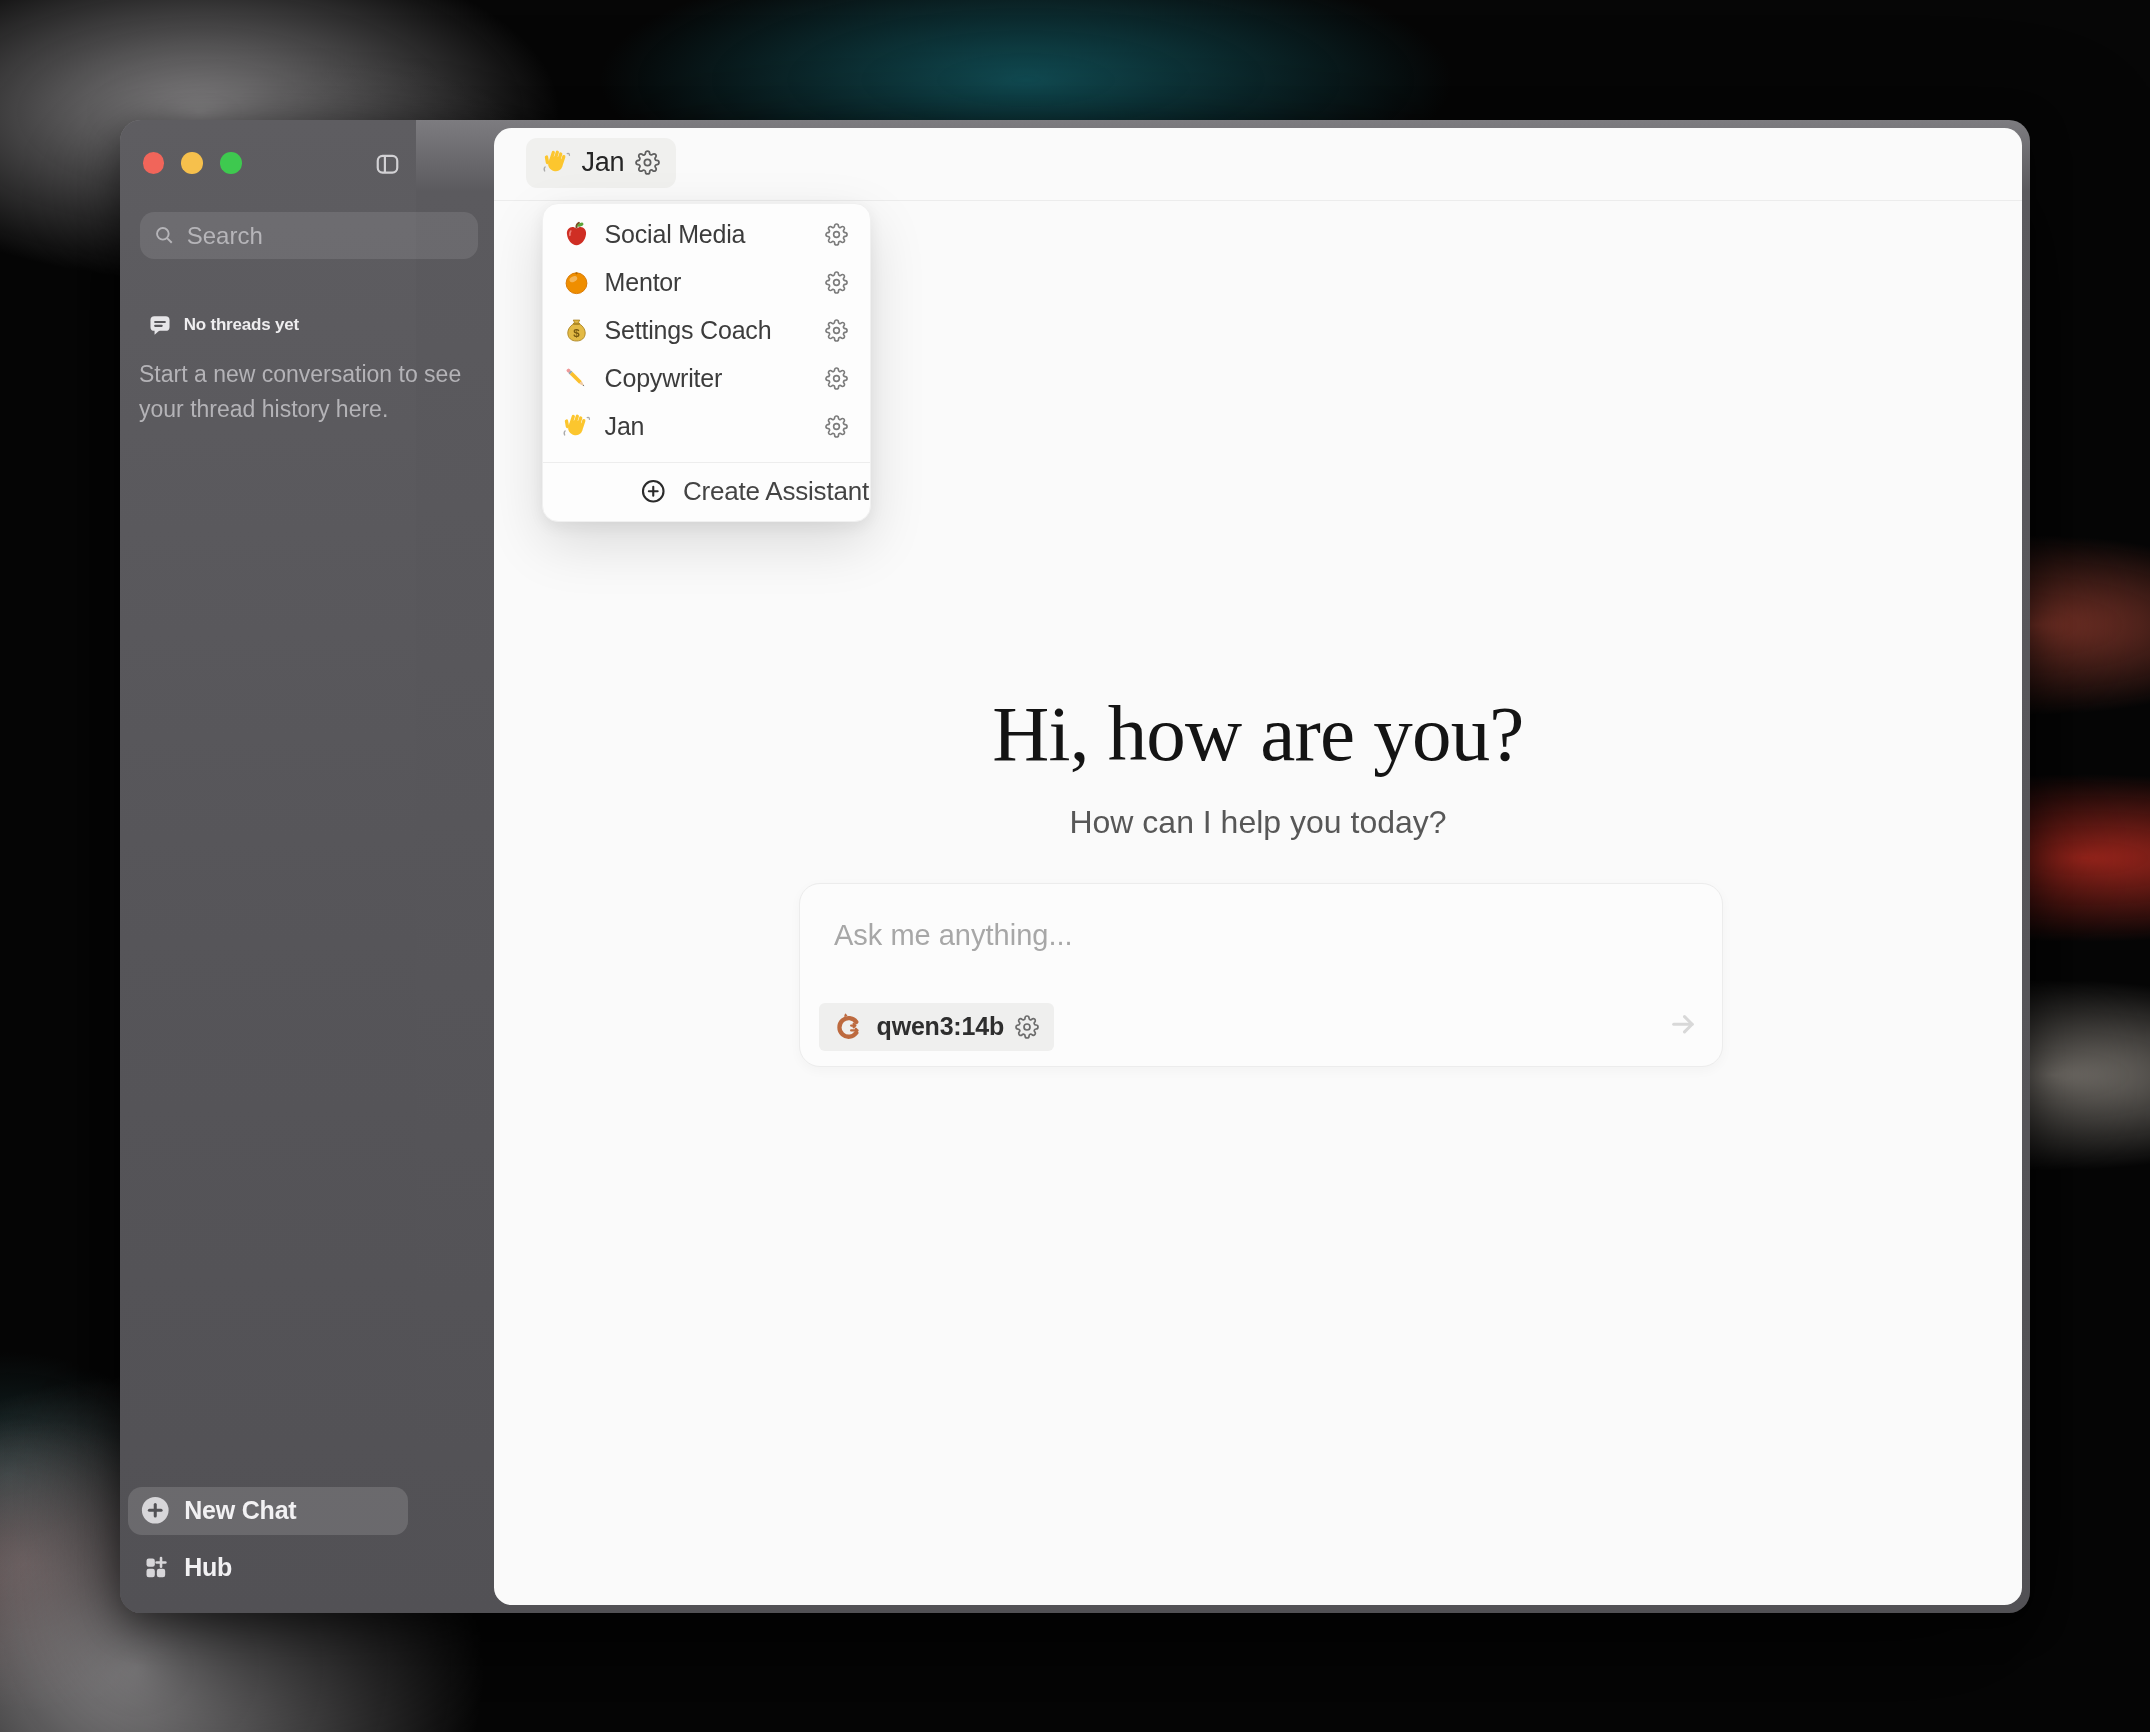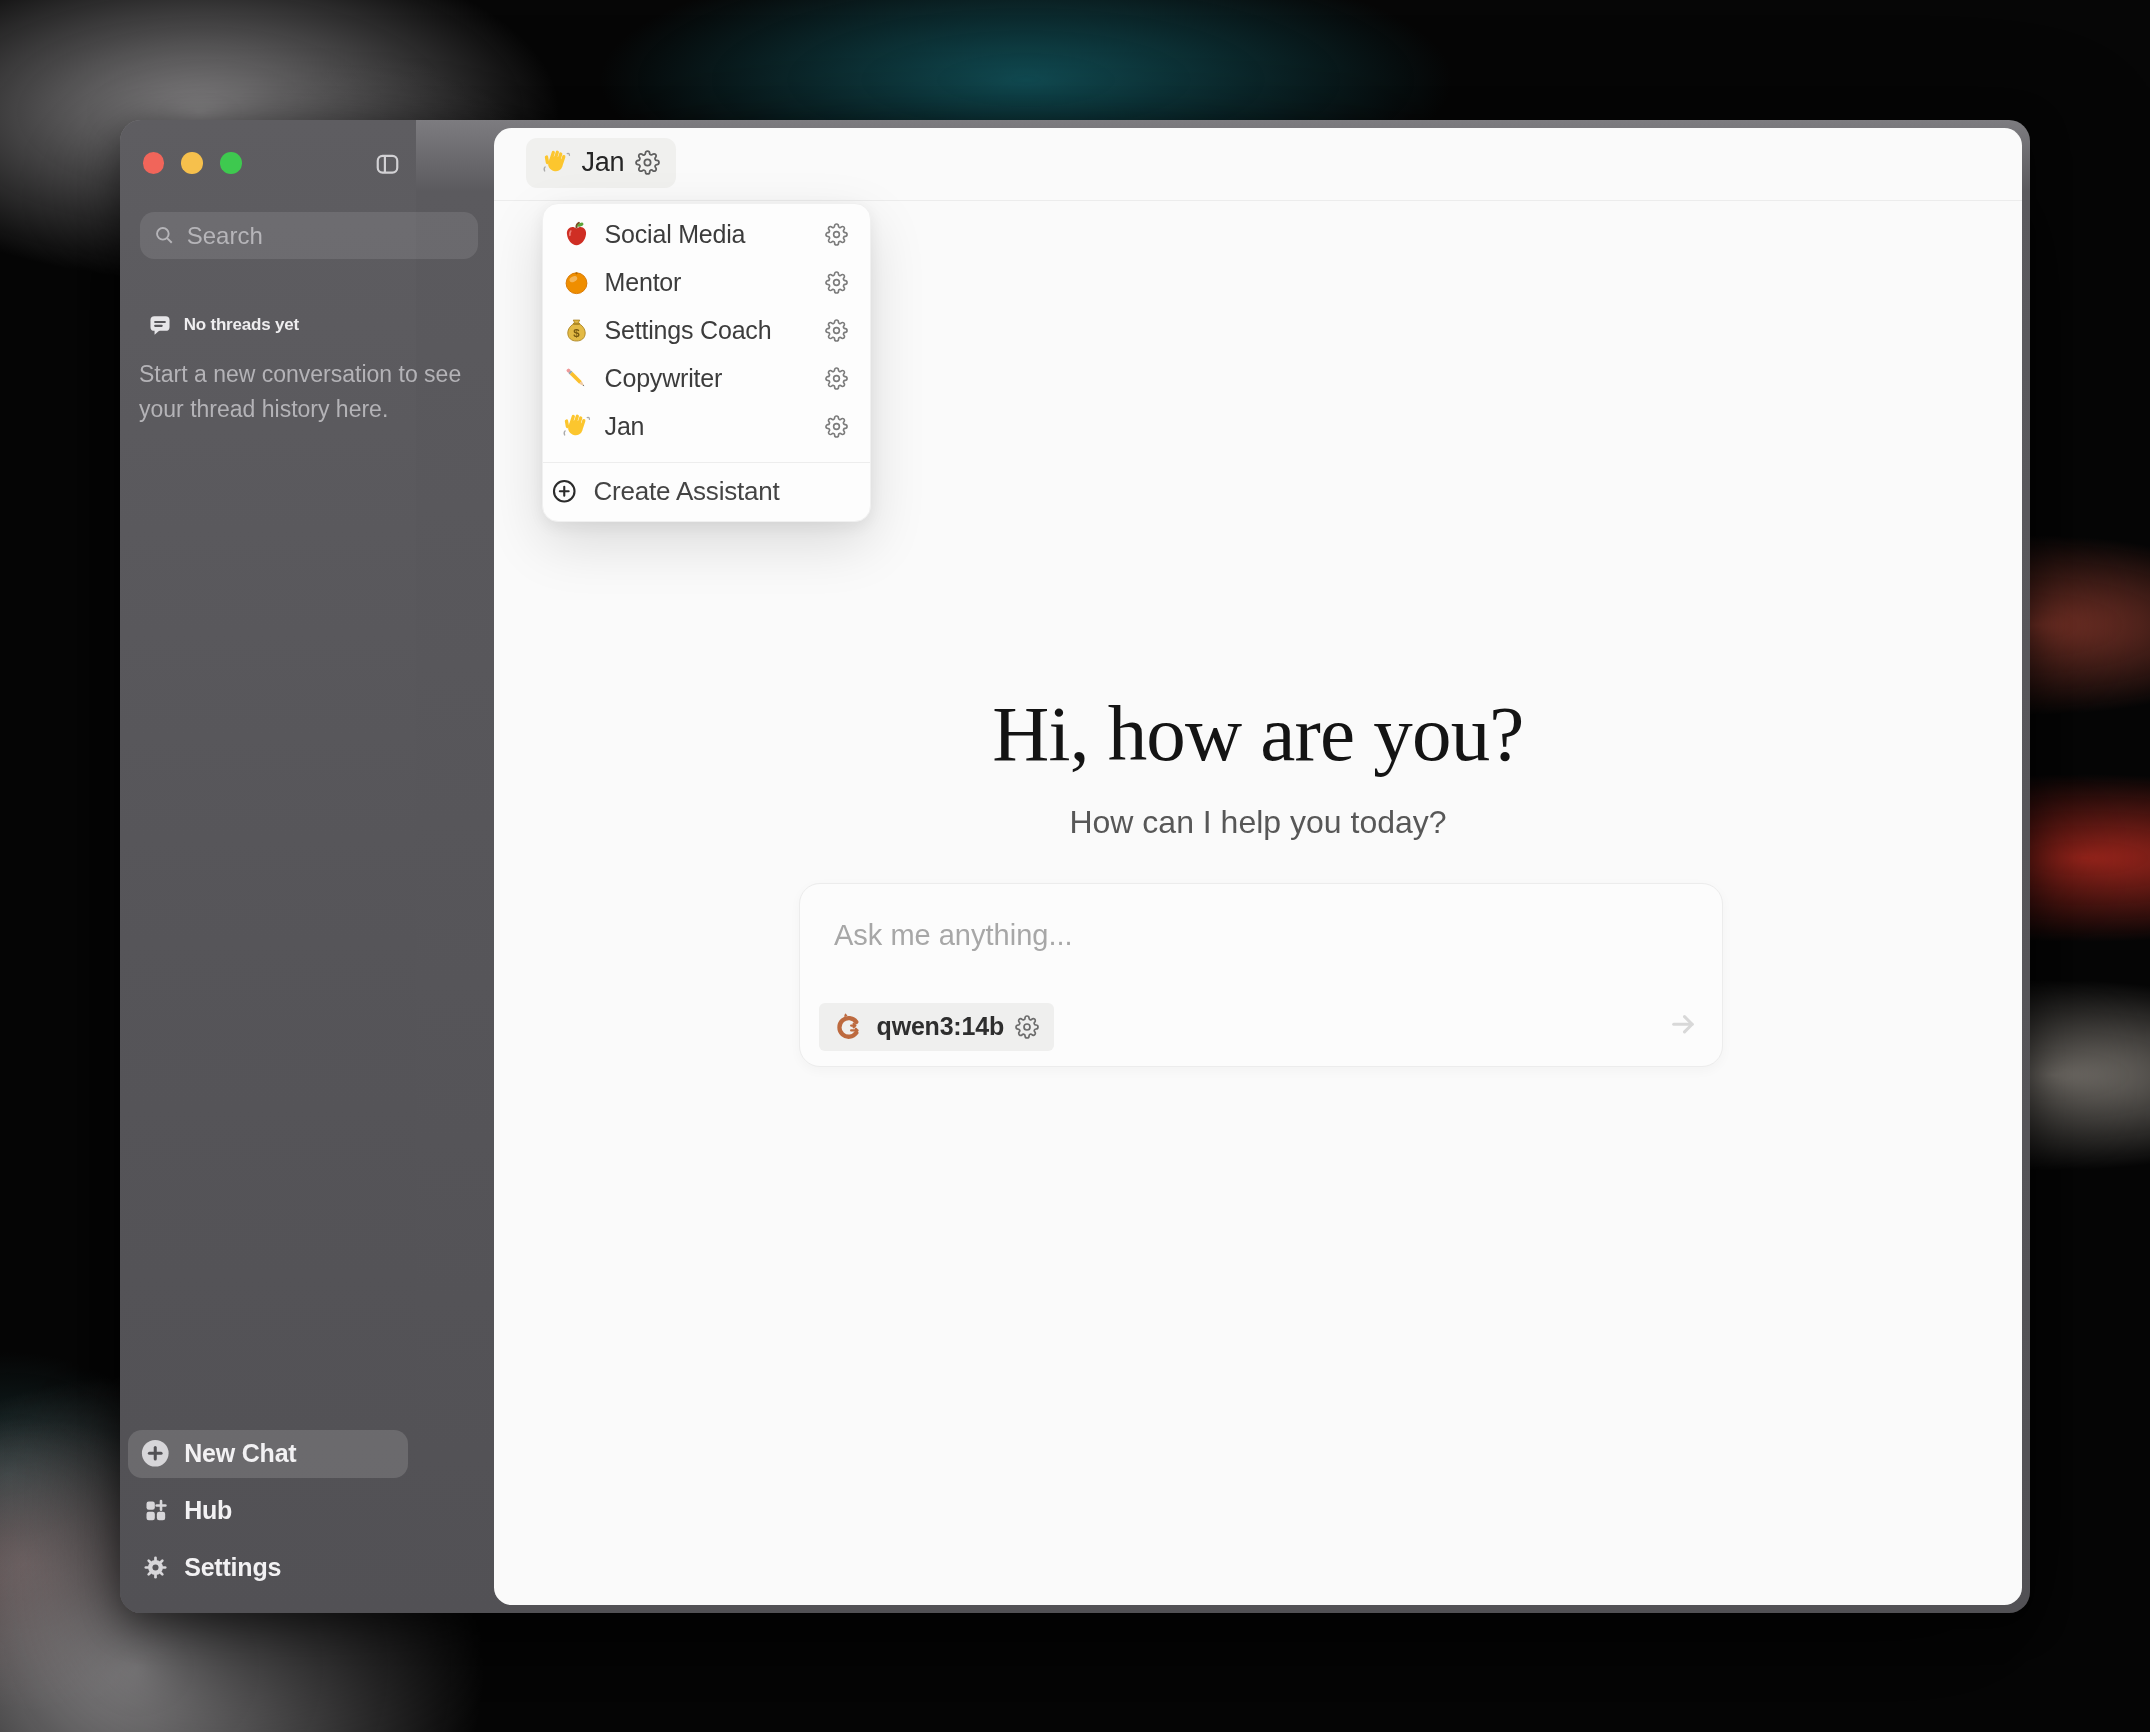--- a/index.html
+++ b/index.html
@@ -61,21 +61,21 @@
   
   .menu{
     position:absolute;left:48px;top:75px;width:329px;box-sizing:border-box;
     background:#fdfdfd;border:0.8px solid #f0f0f0;border-radius:16px;
     box-shadow:0 21px 56px rgba(0,0,0,.13), 0 4.8px 14.4px rgba(0,0,0,.06);
     padding-top:6.4px;z-index:5;
   }
   .menu-item{height:48px;display:flex;align-items:center;padding:0 22px 0 19px;gap:13.6px;}
   .menu-item .lbl{font-size:25px;font-weight:500;color:#3c3c3c;letter-spacing:-0.2px;flex:1;}
   .menu-sep{margin-top:11.2px;border-top:0.8px solid #ededed;}
-  .menu-create{height:58px;display:flex;align-items:center;padding:0 8px;gap:16px;}
+  .menu-create{height:58px;display:flex;align-items:center;padding:0 1px;gap:16px;justify-content:flex-end;}
   .menu-create .lbl{font-size:26px;font-weight:500;color:#444;letter-spacing:-0.2px;}
   
   .greet{position:absolute;left:0;right:0;top:561px;text-align:center;
     font-family:"Liberation Serif","DejaVu Serif",serif;font-size:79px;color:#141414;letter-spacing:-0.8px;}
   .subtitle{position:absolute;left:0;right:0;top:676px;text-align:center;font-size:32px;color:#575757;}
   
   .composer{
     position:absolute;left:305px;top:755px;width:924px;height:184px;box-sizing:border-box;
     background:#fcfcfc;border:1.6px solid #ececec;border-radius:21px;
     box-shadow:0 3.2px 11.2px rgba(0,0,0,.03);
@@ -155,41 +155,20 @@
             <rect x="4" y="4" width="7.4" height="7.4" rx="2" fill="#d7d6d9"></rect>
             <rect x="4" y="13.2" width="7.4" height="7.4" rx="2" fill="#d7d6d9"></rect>
             <rect x="13.2" y="13.2" width="7.4" height="7.4" rx="2" fill="#d7d6d9"></rect>
             <line x1="16.9" y1="3.6" x2="16.9" y2="11.4" stroke="#d7d6d9" stroke-width="2.3" stroke-linecap="round"></line>
             <line x1="13" y1="7.5" x2="20.8" y2="7.5" stroke="#d7d6d9" stroke-width="2.3" stroke-linecap="round"></line>
           </svg>
         </span>
         <span class="nav-label">Hub</span>
       </div>
 
-      <div class="nav-row">
-        <span class="nav-ic">
-          <svg width="27" height="27" viewBox="0 0 24 24">
-            <g fill="#d7d6d9">
-              <circle cx="12" cy="12" r="6.6"></circle>
-              <g>
-                <rect x="10.8" y="2.2" width="2.4" height="4.4" rx="1.2"></rect>
-                <rect x="10.8" y="17.4" width="2.4" height="4.4" rx="1.2"></rect>
-                <rect x="10.8" y="2.2" width="2.4" height="4.4" rx="1.2" transform="rotate(45 12 12)"></rect>
-                <rect x="10.8" y="17.4" width="2.4" height="4.4" rx="1.2" transform="rotate(45 12 12)"></rect>
-                <rect x="10.8" y="2.2" width="2.4" height="4.4" rx="1.2" transform="rotate(90 12 12)"></rect>
-                <rect x="10.8" y="17.4" width="2.4" height="4.4" rx="1.2" transform="rotate(90 12 12)"></rect>
-                <rect x="10.8" y="2.2" width="2.4" height="4.4" rx="1.2" transform="rotate(135 12 12)"></rect>
-                <rect x="10.8" y="17.4" width="2.4" height="4.4" rx="1.2" transform="rotate(135 12 12)"></rect>
-              </g>
-            </g>
-            <circle cx="12" cy="12" r="2.7" fill="#545357"></circle>
-          </svg>
-        </span>
-        <span class="nav-label">Settings</span>
-      </div>
 
     </div>
   </div>
 
   <div class="main">
 
     <div class="header-pill">
       <span>
         <svg width="29" height="29" viewBox="0 0 24 24">
           <path d="M2.6 15.6 q-1.4 1.4 -0.4 3.4" fill="none" stroke="#a9a9a9" stroke-width="1.1" stroke-linecap="round"></path>

